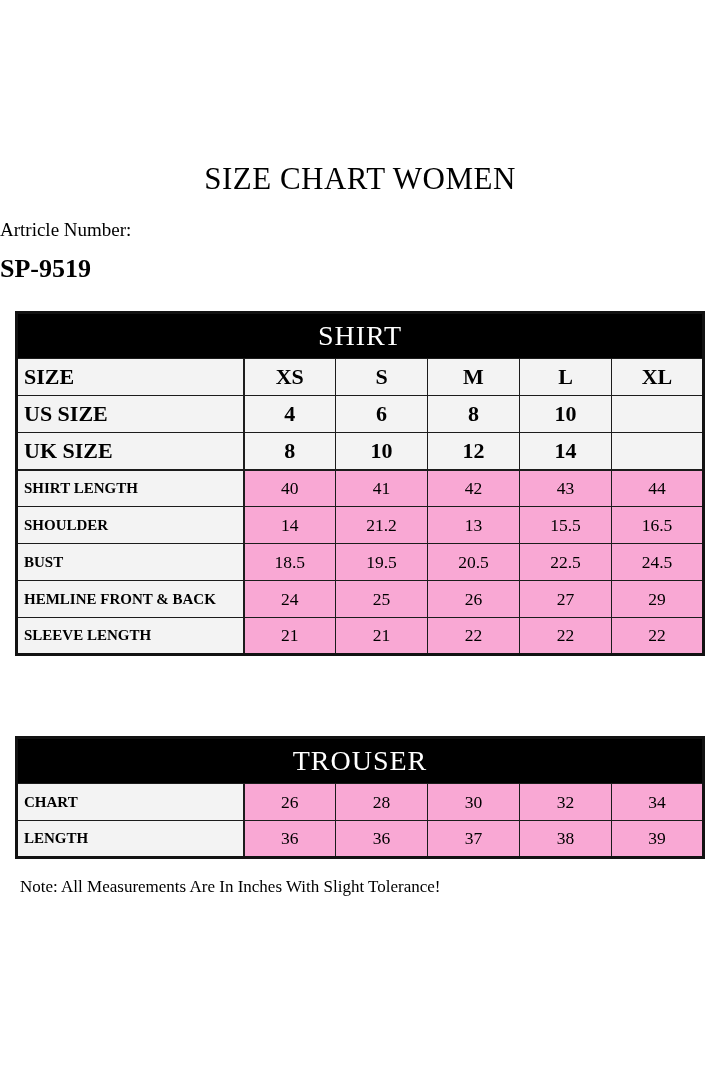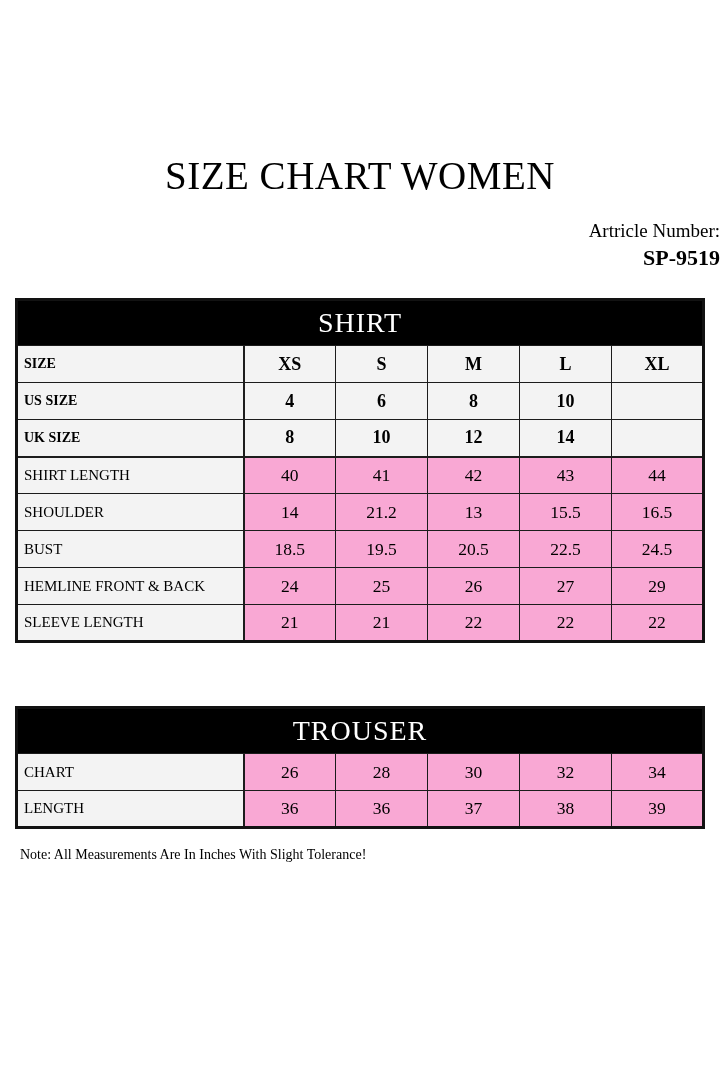--- a/index.html
+++ b/index.html
@@ -6,49 +6,49 @@
   html, body {
     margin: 0; padding: 0;
     width: 720px; height: 1080px;
     background: #ffffff;
     color: #000000;
     font-family: "Liberation Serif", "DejaVu Serif", serif;
   }
   .page { width: 720px; height: 1080px; overflow: hidden; }
 
   .title {
-    margin: 0;
+    margin: 8px;
     padding-top: 153px;
     text-align: center;
-    font-size: 39px;
+    font-size: 31px;
     font-weight: 400;
     letter-spacing: 0.5px;
   }
   .article-label {
     margin-top: 22px;
-    text-align: right;
+    text-align: left;
     font-size: 19px;
     font-weight: 400;
   }
   .article-number {
-    margin-top: 3px;
-    text-align: right;
-    font-size: 22px;
+    margin-top: 13px;
+    text-align: left;
+    font-size: 26px;
     font-weight: 700;
   }
 
   table.chart {
     border-collapse: collapse;
     table-layout: fixed;
     width: 690px;
     margin-left: 15px;
     border: 3px solid #121212;
   }
   table.chart.shirt   { margin-top: 27px; }
-  table.chart.trouser { margin-top: 63px; }
+  table.chart.trouser { margin-top: 80px; }
   col.c-label { width: 227px; }
 
   th.band {
     background: #000000;
     color: #ffffff;
     height: 46px;
     font-size: 28px;
     font-weight: 400;
     letter-spacing: 1px;
     text-align: center;
@@ -60,31 +60,31 @@
     padding: 0;
     overflow: hidden;
     white-space: nowrap;
   }
   td.lbl {
     text-align: left;
     padding-left: 6px;
     background: #f3f3f3;
     border-right-width: 2.5px;
   }
-  tr.hdr td { background: #f3f3f3; font-size: 18px; }
-  tr.hdr td.lbl { font-size: 14px; }
+  tr.hdr td { background: #f3f3f3; font-size: 22px; }
+  tr.hdr td.lbl { font-size: 22px; }
   tr.thick td { border-bottom-width: 2.5px; }
-  tr.meas td.lbl { font-size: 15px; font-weight: 400; }
+  tr.meas td.lbl { font-size: 15px; font-weight: 700; }
   tr.meas td.val { background: #f9a8d4; font-size: 17.5px; }
   td.val { text-align: center; }
   .b { font-weight: 700; }
 
   .note {
     margin: 18px 0 0 20px;
-    font-size: 14px;
+    font-size: 17px;
     font-weight: 400;
   }
 </style>
 </head>
 <body>
 
 <div class="page">
 
   <h1 class="title">SIZE CHART WOMEN</h1>
 

